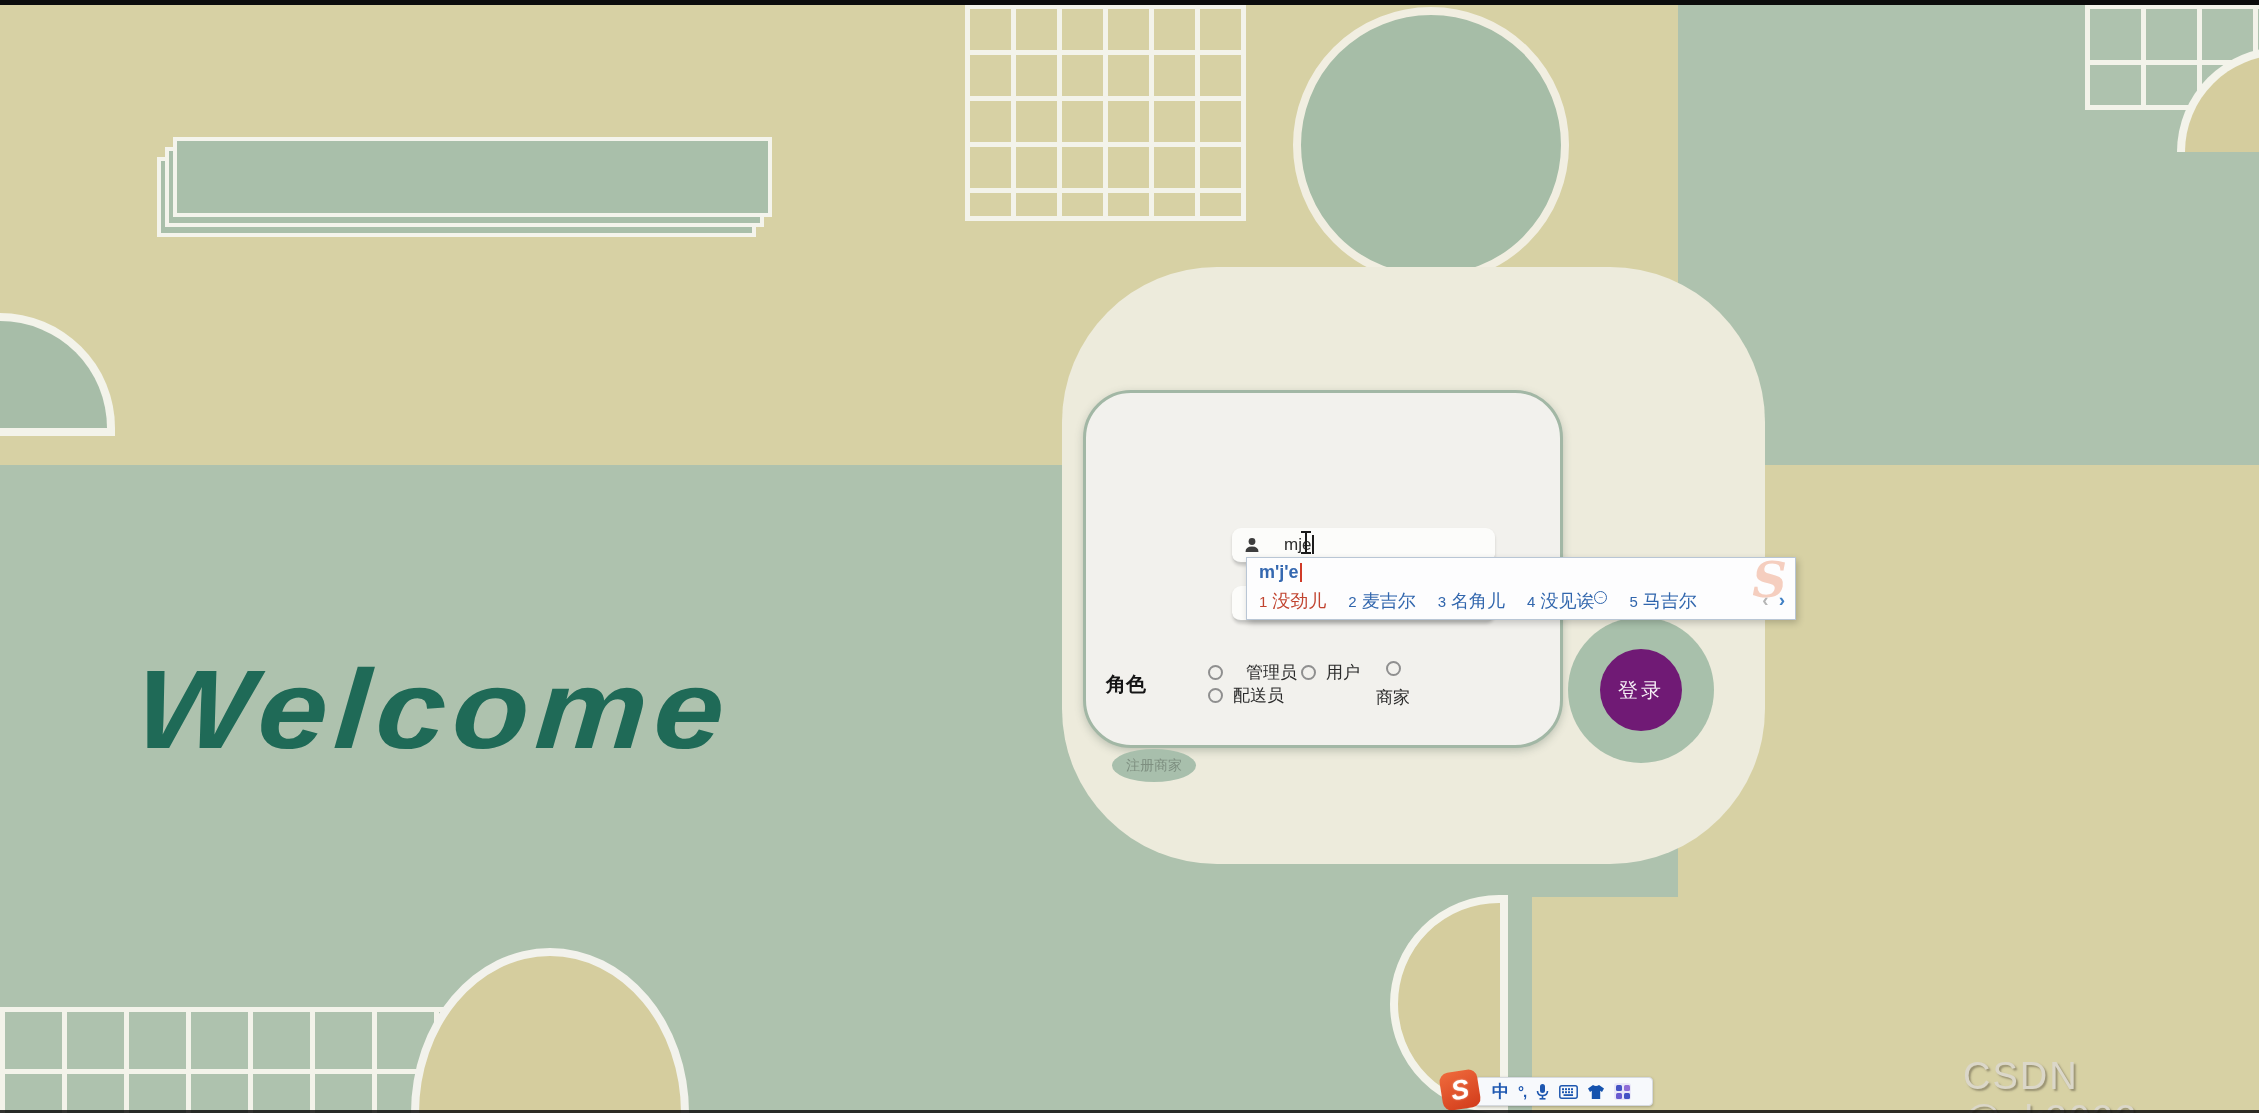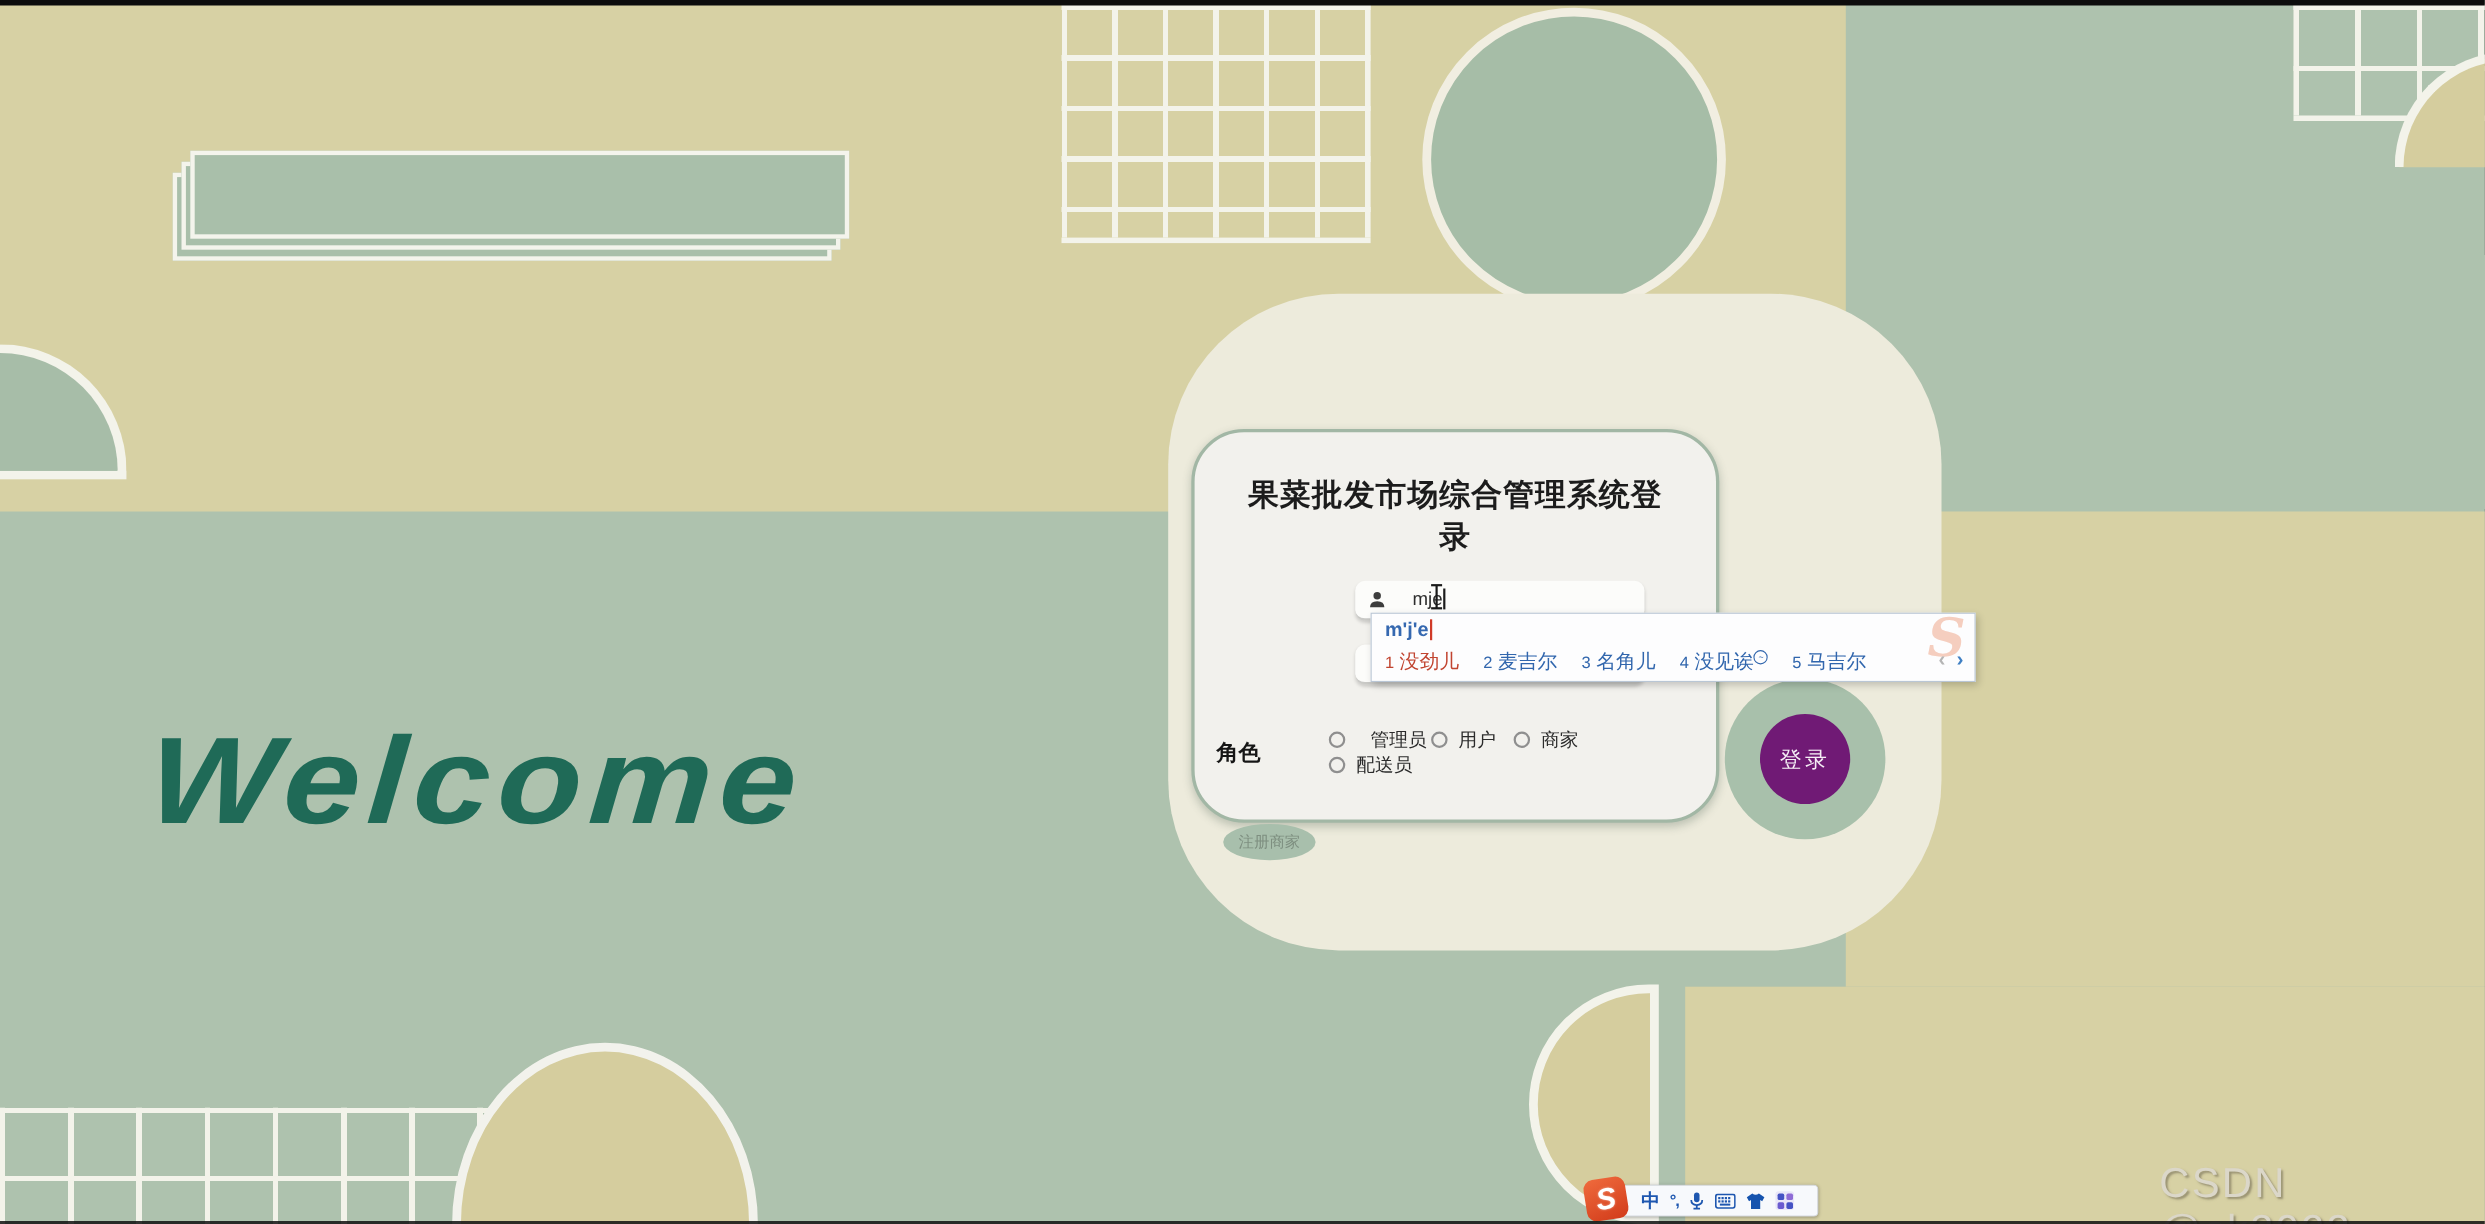--- a/index.html
+++ b/index.html
@@ -120,21 +120,20 @@
   <div class="abs grid grid-lines grid-bottomleft"></div>
   <div class="abs dome-tr"></div>
   <div class="abs quarter-left"></div>
   <div class="abs egg"></div>
   <div class="abs dshape"></div>
   <div class="abs head"></div>
   <div class="abs body-blob"></div>
   <div class="abs welcome">Welcome</div>
 
   <div class="abs card">
-    <div class="abs card-title">果菜批发市场综合管理系统登录</div>
 
     <div class="abs input-group ig-user">
       <svg class="ig-icon" viewBox="0 0 18 18">
         <circle cx="9" cy="5.5" r="3.4" fill="#3d3d3d"></circle>
         <path d="M2.5 16 Q2.5 10.5 9 10.5 Q15.5 10.5 15.5 16 Z" fill="#3d3d3d"></path>
       </svg>
       <span class="input-text"><span>mje</span><span class="caret"></span></span>
     </div>
 
     <div class="abs input-group ig-pass">
@@ -148,21 +147,21 @@
     <div class="abs role-label">角色</div>
 
     <div class="radio-item" style="left:122px;top:268px;gap:23px;">
       <span class="radio"></span>
       <span>管理员</span>
     </div>
     <div class="radio-item" style="left:215px;top:268px;">
       <span class="radio"></span>
       <span>用户</span>
     </div>
-    <div class="radio-item" style="left:290px;top:268px;">
+    <div class="radio-item" style="left:290px;top:268px;flex-direction:column;">
       <span class="radio"></span>
       <span>商家</span>
     </div>
     <div class="radio-item" style="left:122px;top:291px;">
       <span class="radio"></span>
       <span>配送员</span>
     </div>
   </div>
 
   <div class="abs ring">

